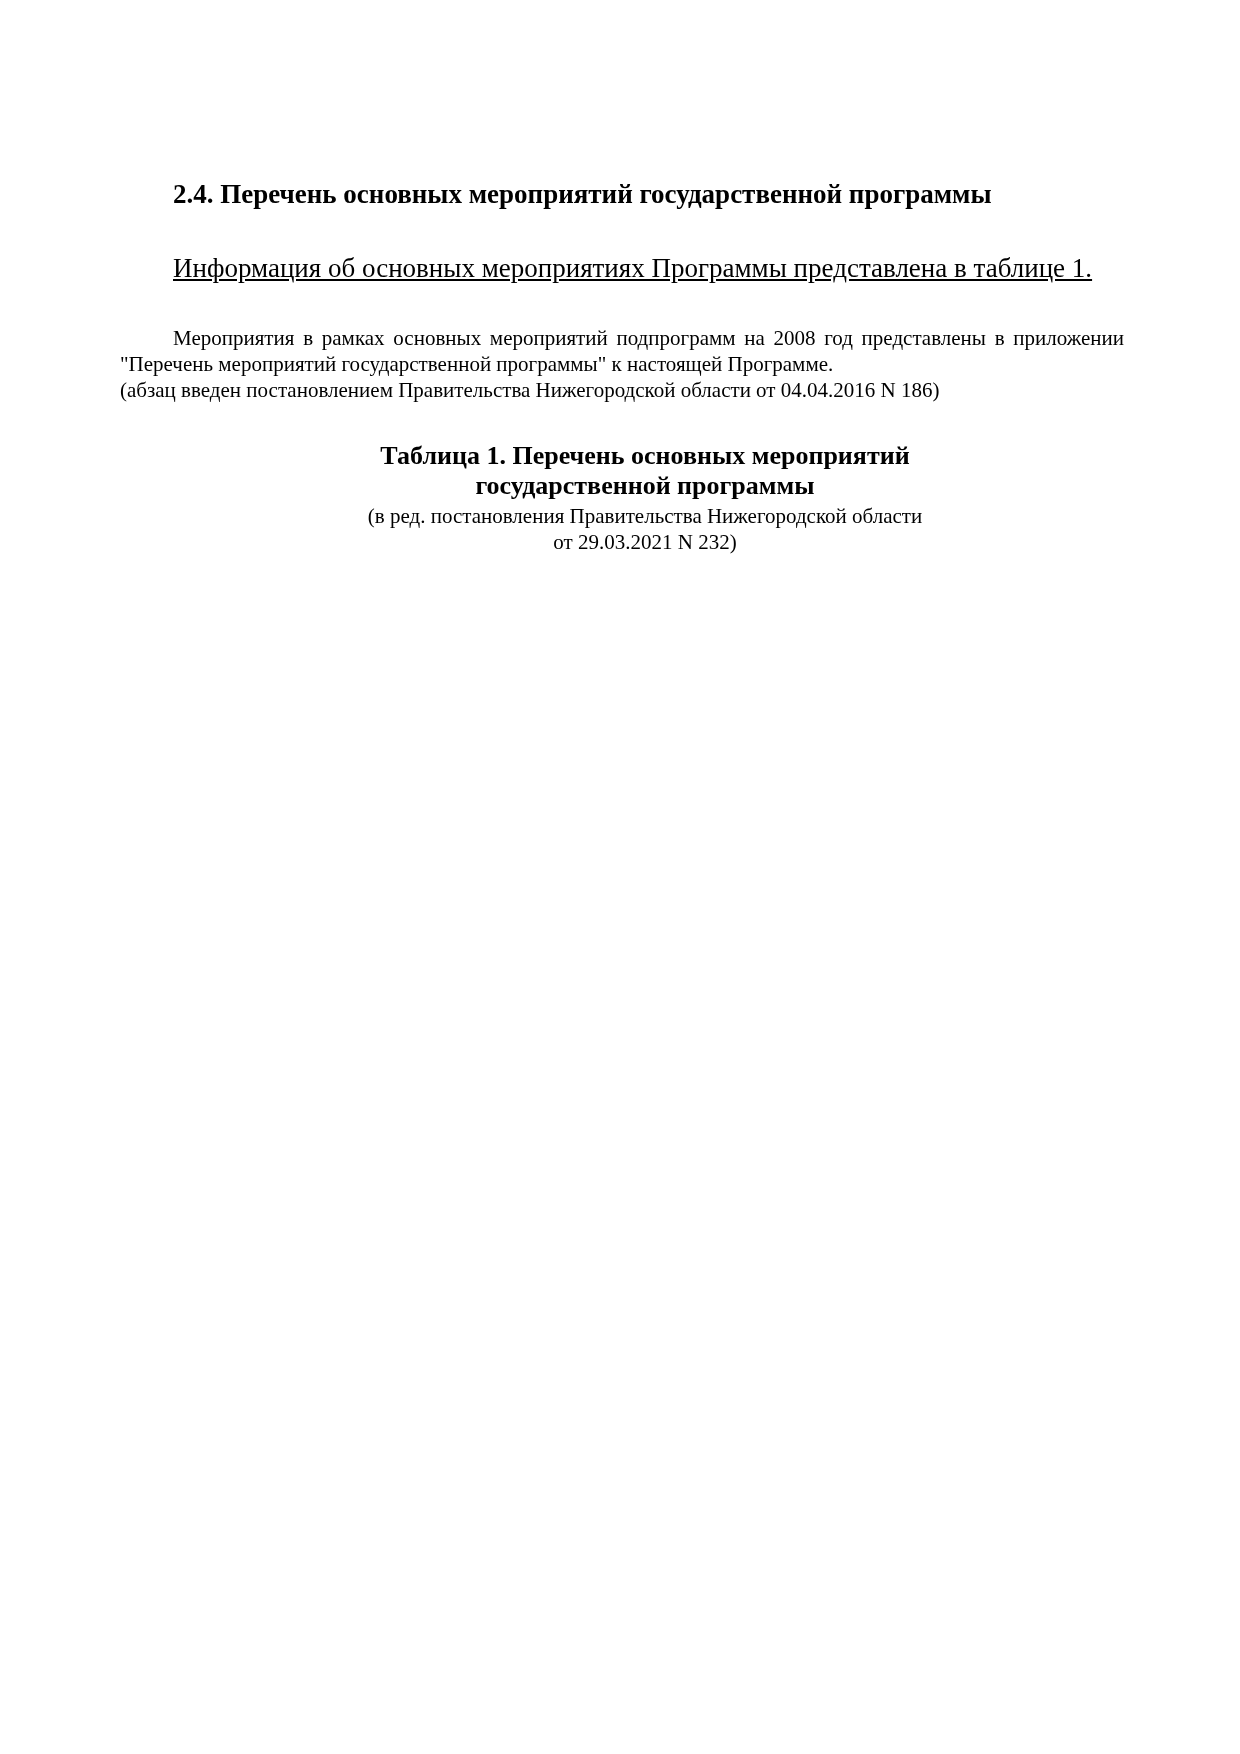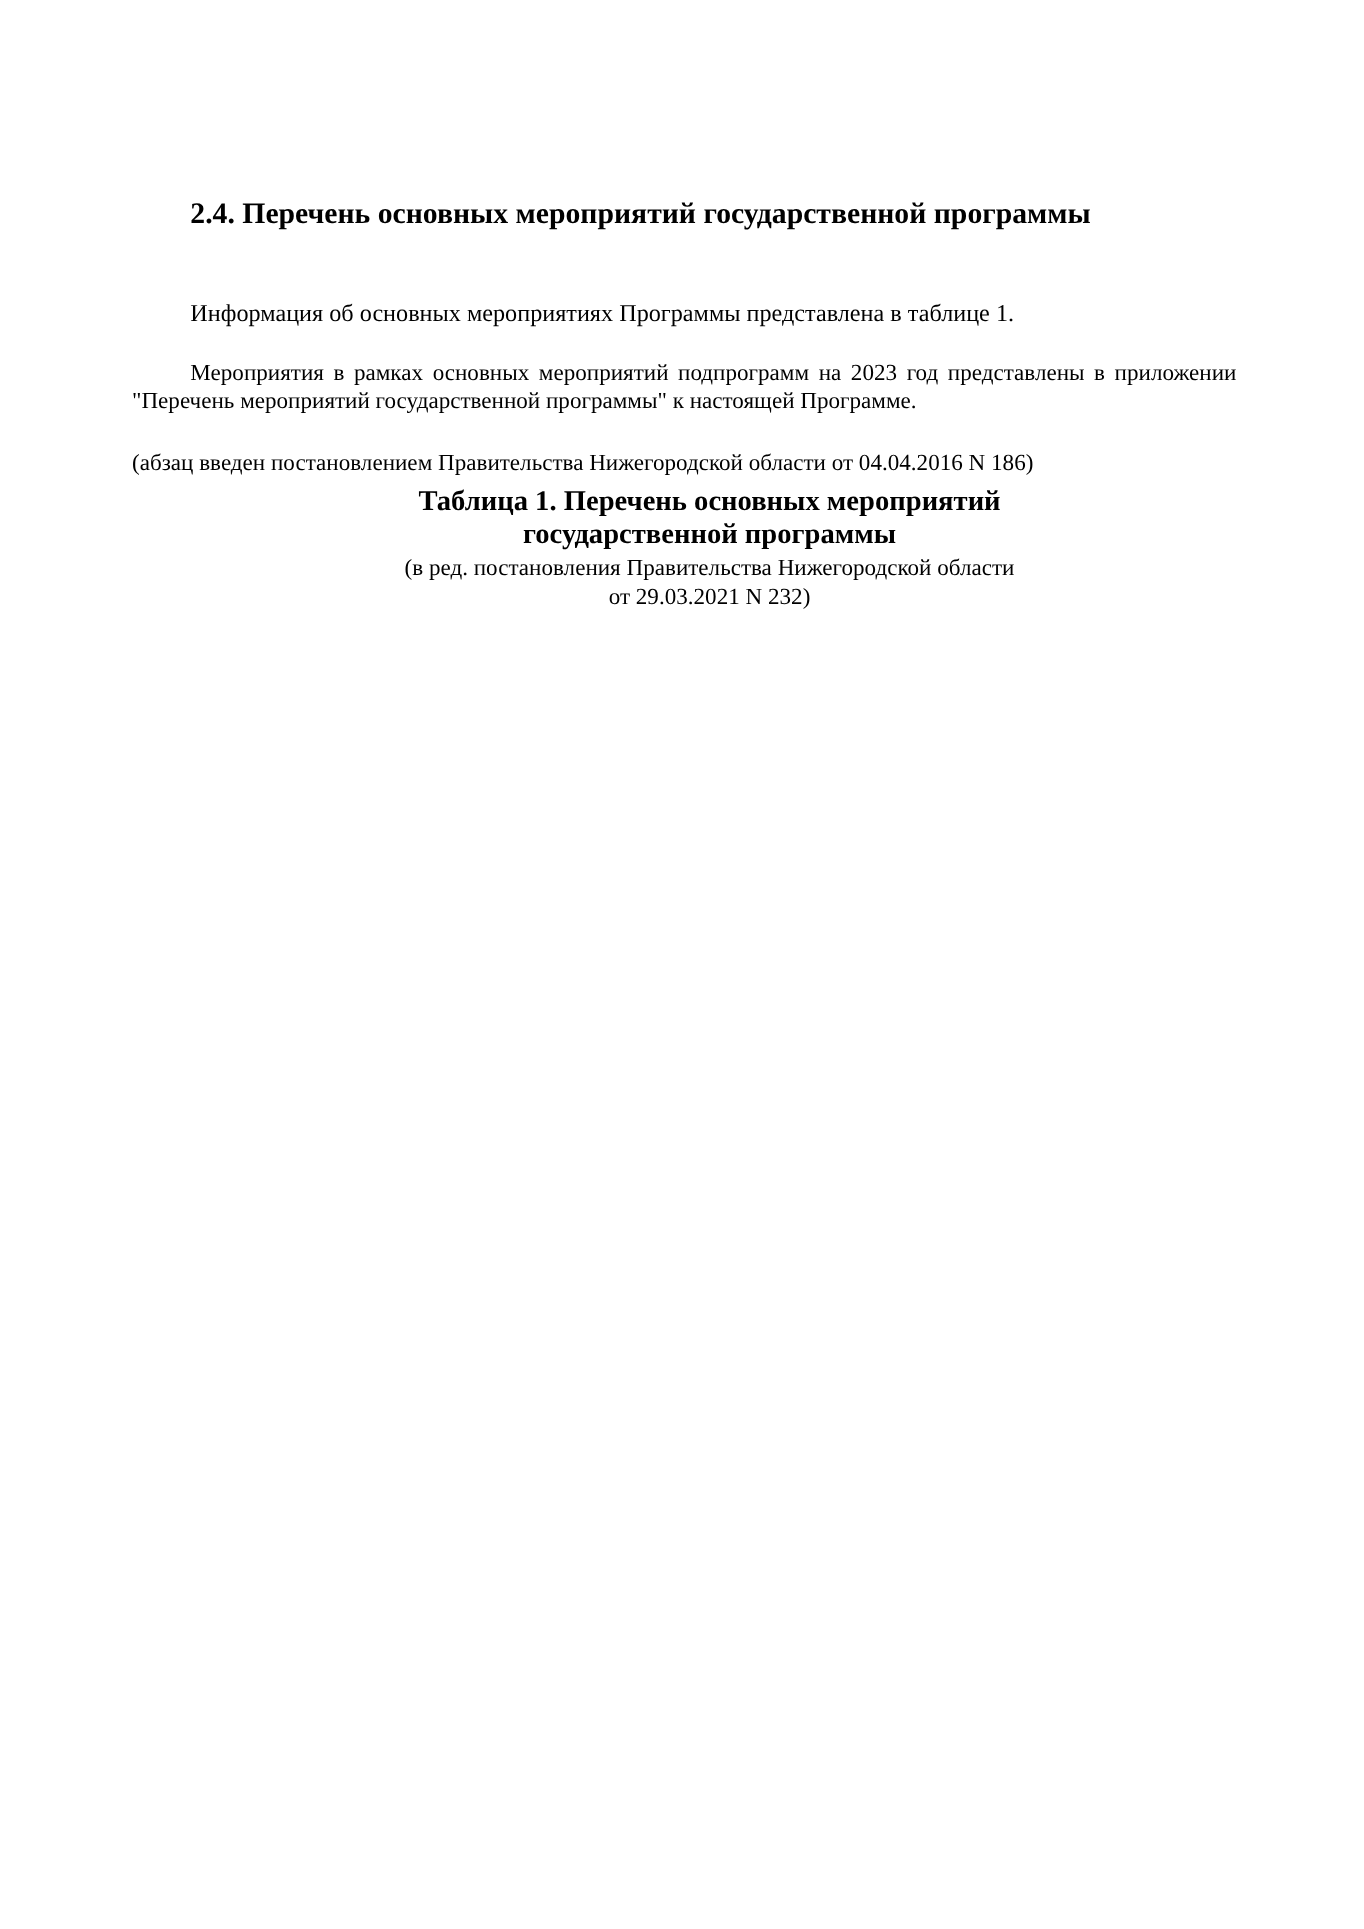--- a/index.html
+++ b/index.html
@@ -2,39 +2,39 @@
 <html><head>
   <meta charset="utf-8">
   <style>
     html, body { margin: 0; padding: 0; background: #ffffff; }
     body { width: 1240px; height: 1754px; position: relative; overflow: hidden;
            font-family: "Liberation Serif", "DejaVu Serif", serif; color: #000; }
     .page { position: absolute; left: 0; top: 0; width: 1240px; height: 1534px; }
     .section-title { position: absolute; left: 173px; top: 178px; font-size: 27px; font-weight: bold;
                      line-height: 32px; white-space: nowrap; }
     .section-note { position: absolute; left: 173px; top: 214px; font-size: 21px; line-height: 26px; white-space: nowrap; }
-    .para1 { position: absolute; left: 173px; top: 272px; font-size: 22px; line-height: 26px; white-space: nowrap; }
+    .para1 { position: absolute; left: 173px; top: 255px; font-size: 27px; line-height: 26px; white-space: nowrap; text-decoration: underline; }
     .para2 { position: absolute; left: 120px; top: 325px; width: 1004px; font-size: 21px; line-height: 26px;
              text-align: justify; text-indent: 53px; }
     .para2 p { margin: 0; }
-    .para2-note { position: absolute; left: 120px; top: 377px; font-size: 21px; line-height: 26px; white-space: nowrap; margin-top: 30px; }
+    .para2-note { position: absolute; left: 120px; top: 377px; font-size: 21px; line-height: 26px; white-space: nowrap; }
     .table-caption { position: absolute; left: 0; width: 1290px; top: 441px; text-align: center; }
     .table-title { font-size: 26px; font-weight: bold; line-height: 30px; }
     .table-note { font-size: 21px; line-height: 26px; margin-top: 2px; }
   </style>
 </head>
 <body>
 
 <div class="page">
   <div class="section-title">2.4. Перечень основных мероприятий государственной программы</div>
 
   <div class="para1">Информация об основных мероприятиях Программы представлена в таблице 1.</div>
 
   <div class="para2">
-    <p>Мероприятия в рамках основных мероприятий подпрограмм на 2023 год представлены в приложении "Перечень мероприятий государственной программы" к настоящей Программе.</p>
+    <p>Мероприятия в рамках основных мероприятий подпрограмм на 2008 год представлены в приложении "Перечень мероприятий государственной программы" к настоящей Программе.</p>
   </div>
   <div class="para2-note">(абзац введен постановлением Правительства Нижегородской области от 04.04.2016 N 186)</div>
 
   <div class="table-caption">
     <div class="table-title">Таблица 1. Перечень основных мероприятий</div>
     <div class="table-title">государственной программы</div>
     <div class="table-note">(в ред. постановления Правительства Нижегородской области</div>
     <div class="table-note" style="margin-top:0">от 29.03.2021 N 232)</div>
   </div>
 </div>

